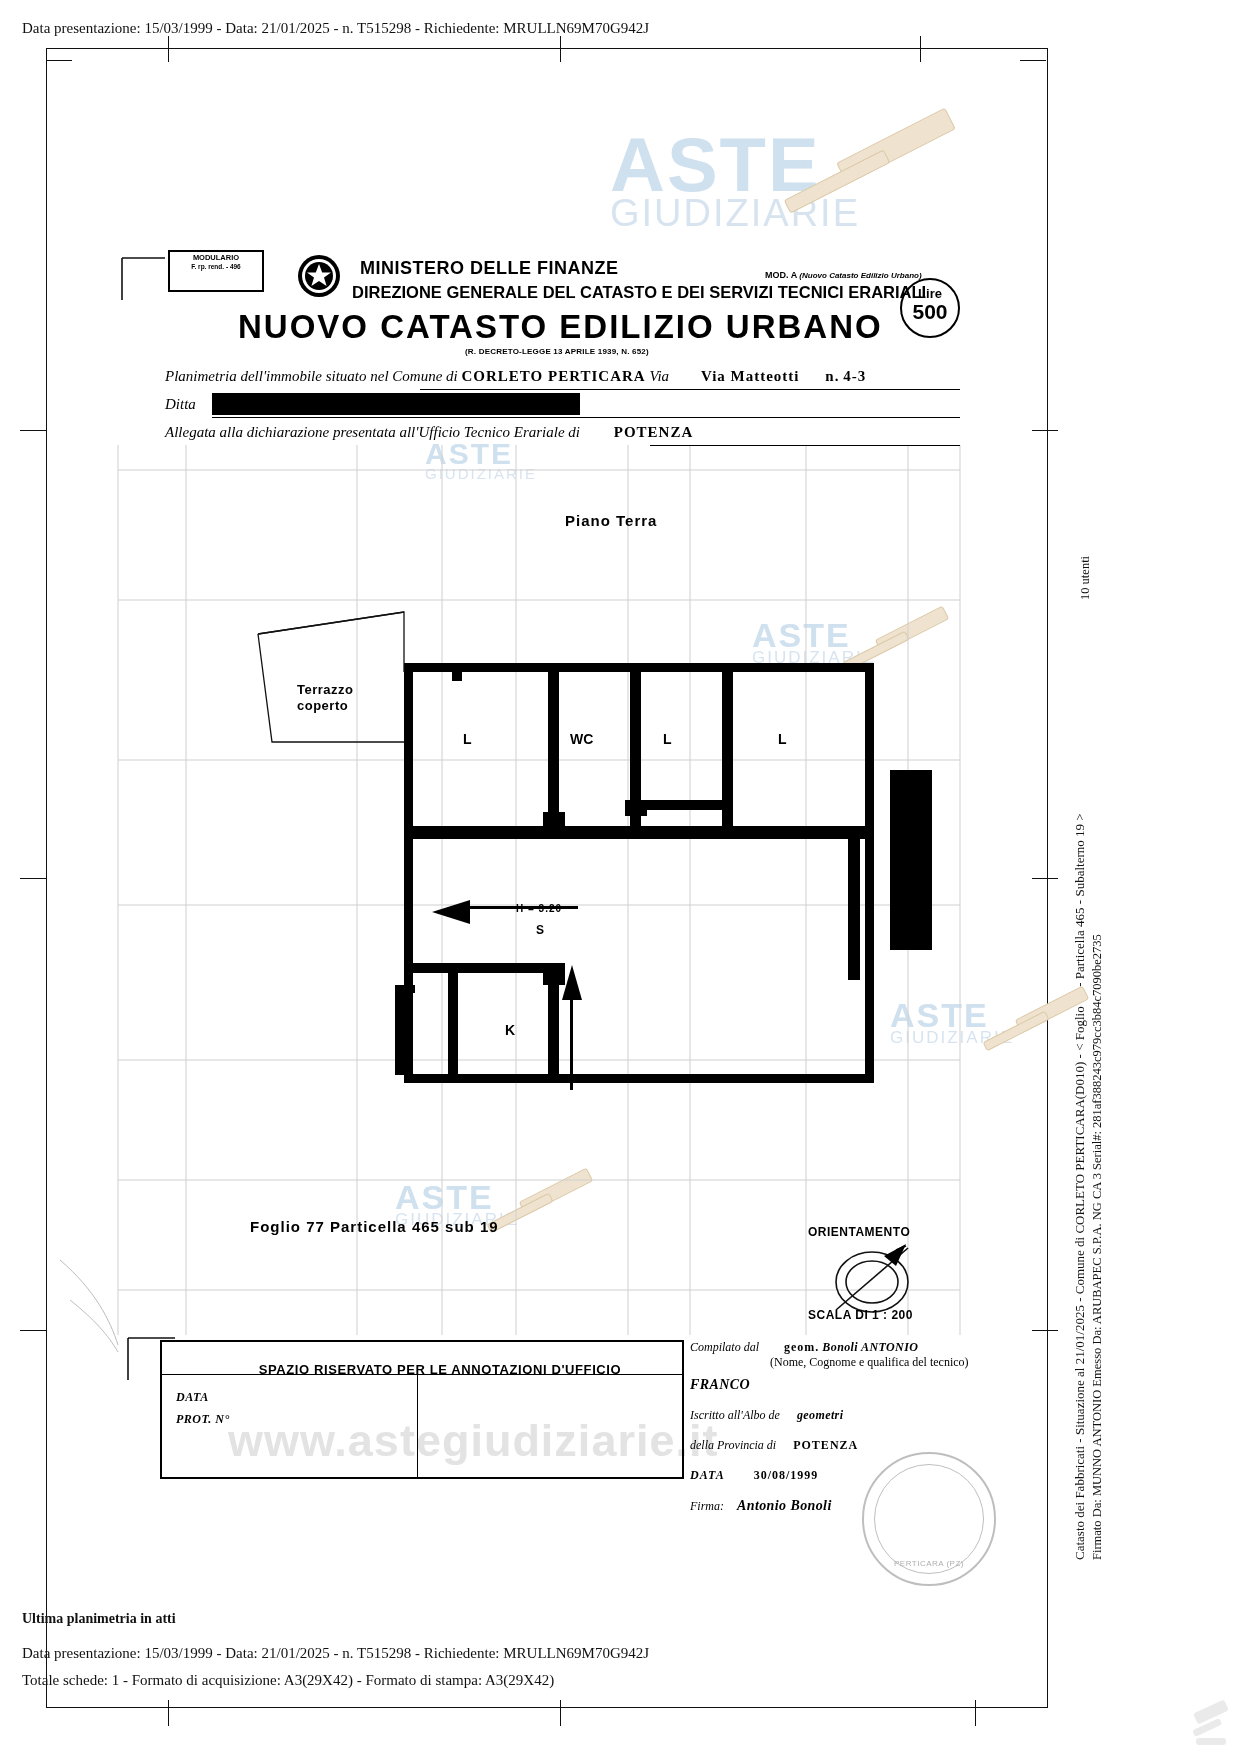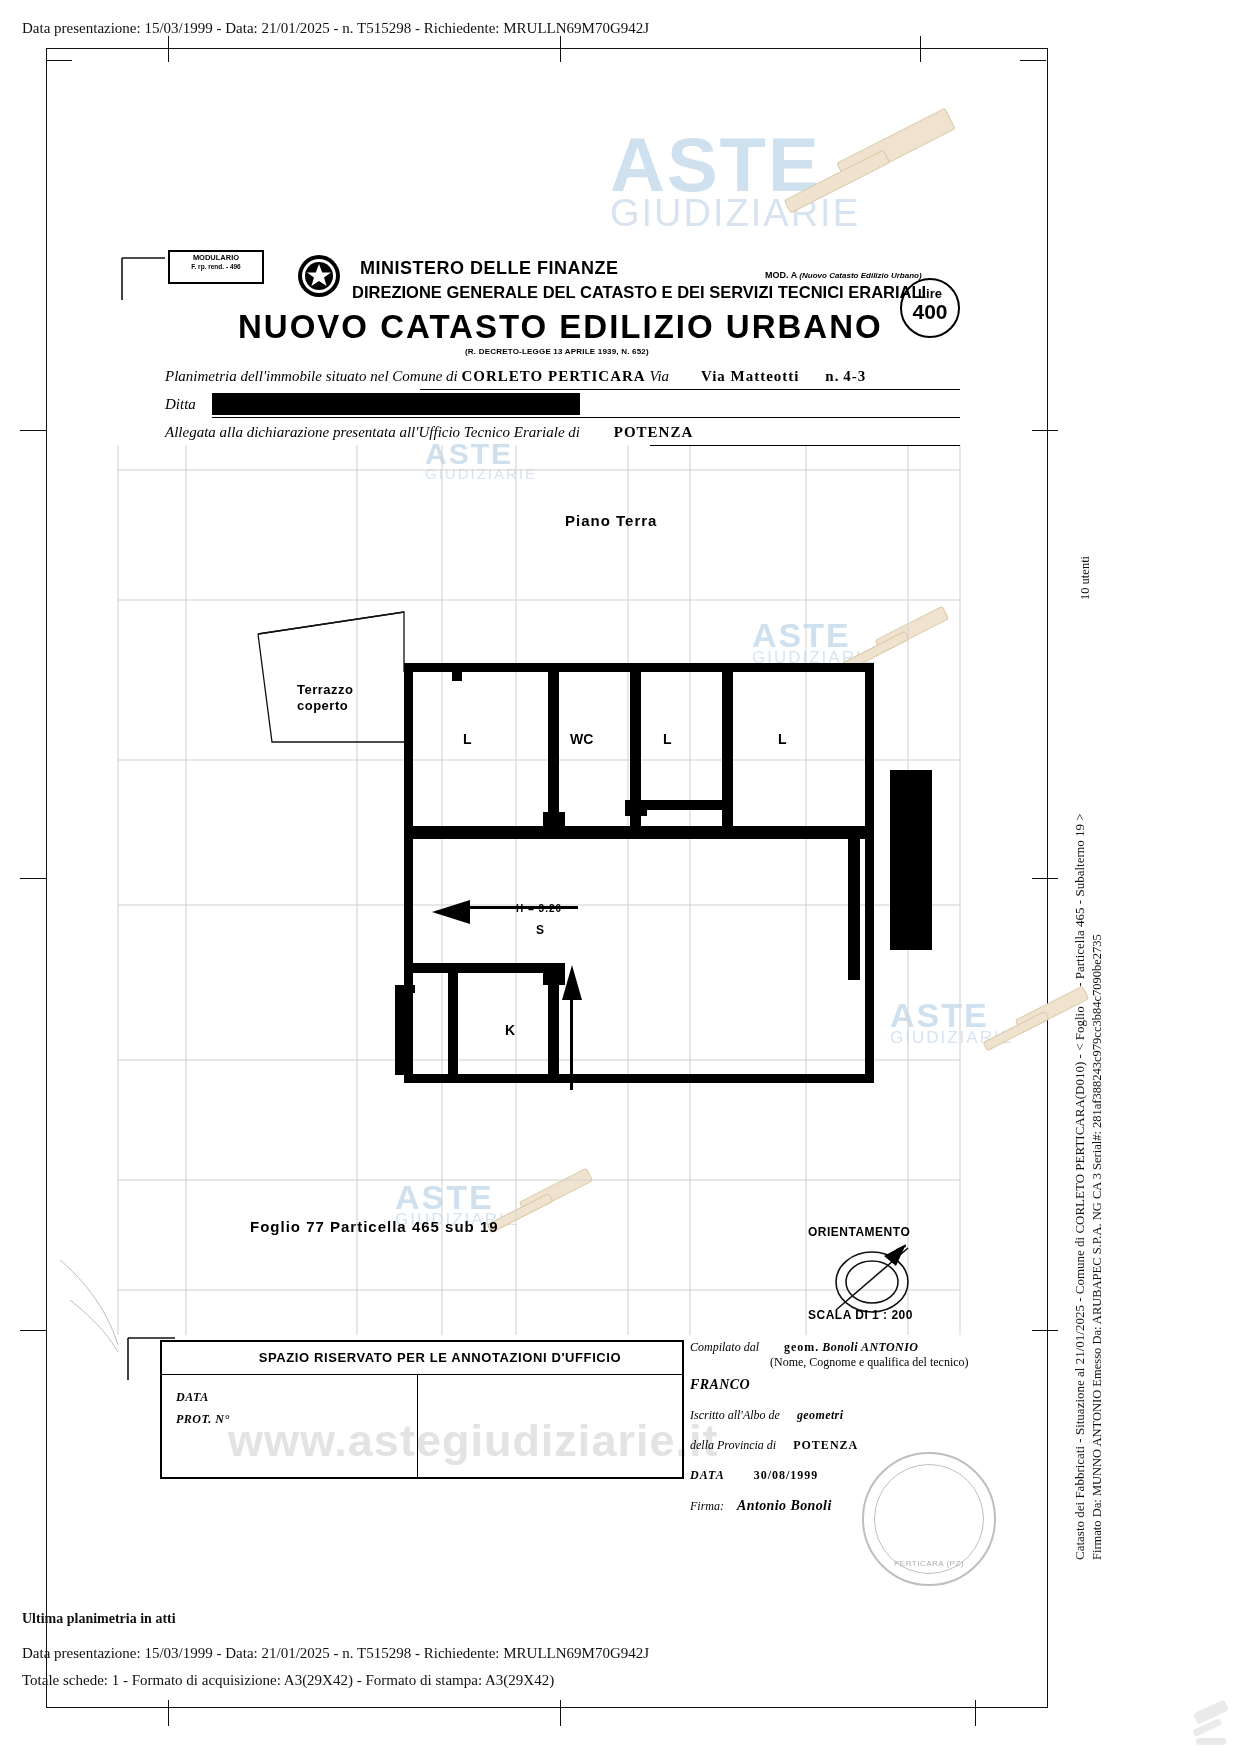--- a/index.html
+++ b/index.html
@@ -129,21 +129,21 @@
   .modulario {
     position: absolute;
     left: 48px; top: 0px;
     width: 92px;
     border: 2px solid #000;
     text-align: center;
     font-family: "Liberation Sans", sans-serif;
     font-size: 7.5px;
     font-weight: bold;
     line-height: 1.35;
-    padding: 1px 0 10px;
+    padding: 1px 0 18px;
   }
   .modulario .l2 { font-size: 6.5px; }
 
   .emblem {
     position: absolute;
     left: 175px; top: 0px;
     width: 48px; height: 52px;
   }
 
   .mod-a {
@@ -275,21 +275,21 @@
 
   
   .office {
     position: absolute;
     left: 160px; top: 1340px;
     width: 520px; height: 135px;
     border: 2px solid #000;
   }
   .office .title {
     position: absolute;
-    left: 0; right: 0; top: 8px;
+    left: 0; right: 0; top: 20px;
     text-align: center;
     font-family: "Liberation Sans", sans-serif;
     font-weight: bold;
     font-size: 13px;
     letter-spacing: 0.6px;
     margin-left: 36px;
   }
   .office .hline {
     position: absolute;
     left: 0; right: 0; top: 32px;
@@ -560,21 +560,21 @@
       <polygon fill="#fff" points="24,14 27.2,22.4 36,22.4 29,27.6 31.6,36 24,31 16.4,36 19,27.6 12,22.4 20.8,22.4"></polygon>
     </svg>
 
     <div class="mod-a">
       <span>MOD. A</span>
       <i>(Nuovo Catasto Edilizio Urbano)</i>
     </div>
 
     <div class="lire">
       <div class="l1">Lire</div>
-      <div class="l2">400</div>
+      <div class="l2">500</div>
     </div>
 
     <div class="min">MINISTERO DELLE FINANZE</div>
     <div class="dir">DIREZIONE GENERALE DEL CATASTO E DEI SERVIZI TECNICI ERARIALI</div>
     <div class="nceu">NUOVO CATASTO EDILIZIO URBANO</div>
     <div class="decreto">(R. DECRETO-LEGGE 13 APRILE 1939, N. 652)</div>
 
     <div class="row-plan">
       <span>Planimetria dell'immobile situato nel Comune di</span>
       <span class="val">CORLETO PERTICARA</span>

